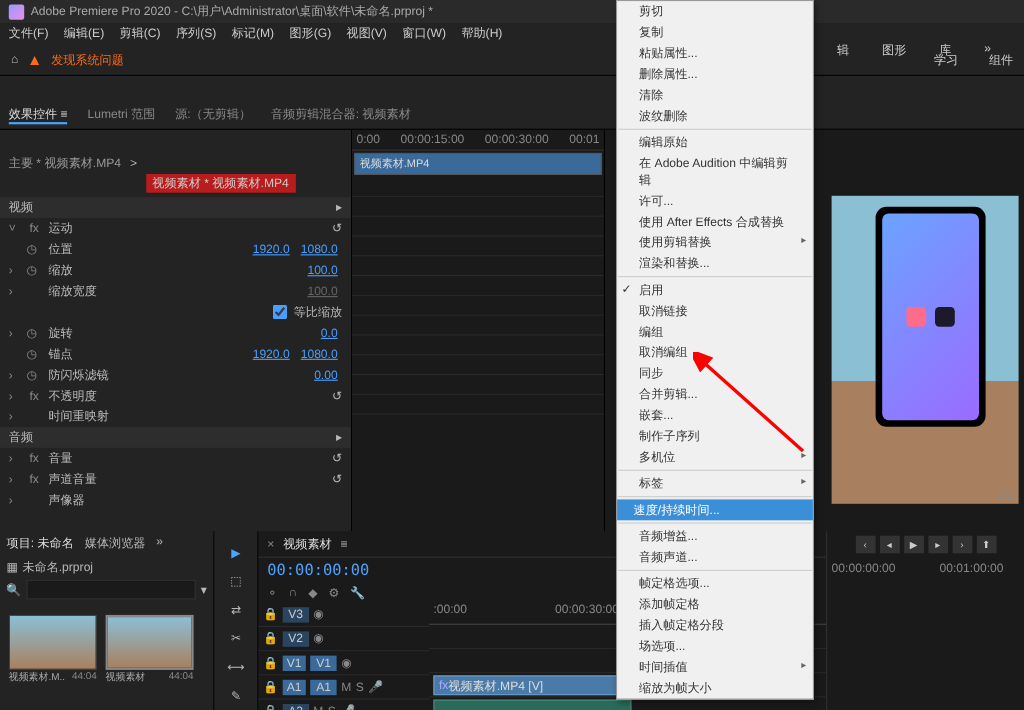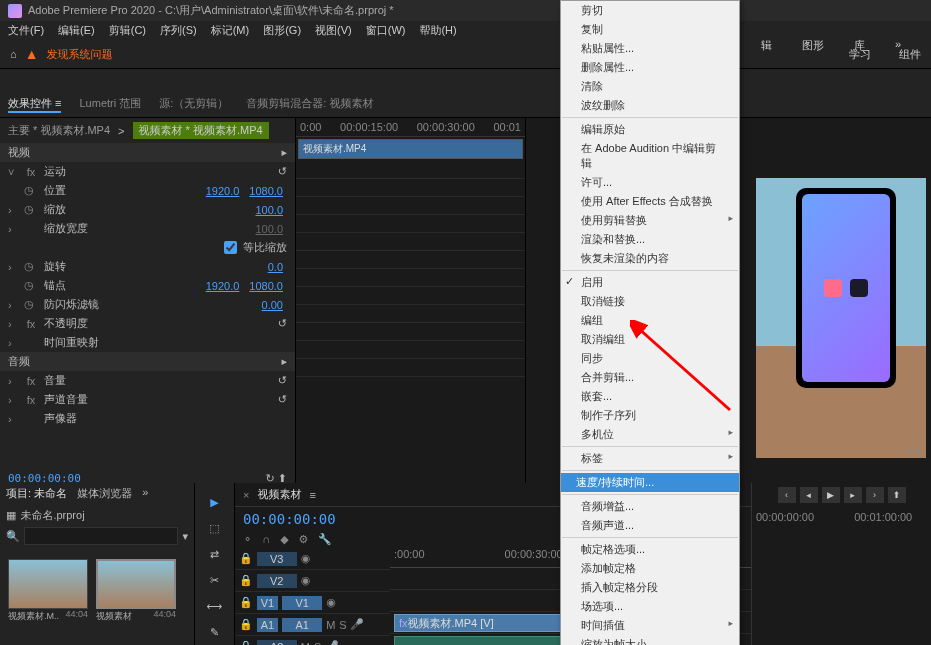--- a/index.html
+++ b/index.html
@@ -16,24 +16,24 @@
     .warnbar .left { display: flex; align-items: center; gap: 8px; }
     .warnbar .warnicon { color: #ff6b1a; font-size: 14px; }
     .warnbar .warntext { color: #ff6b1a; }
     .warnbar .tabs { display: flex; gap: 28px; color: #ccc; }
     
     .panel-tabs { background: #232323; display: flex; gap: 18px; padding: 4px 8px; border-bottom: 1px solid #000; }
     .panel-tabs span { color: #888; margin-top: 23px; }
     .panel-tabs .active { color: #ddd; border-bottom: 2px solid #4aa3ff; }
     
     .upper { display: flex; height: 365px; }
-    .effect-controls { width: 296px; background: #232323; overflow-y: auto; border-right: 1px solid #000; }
+    .effect-controls { width: 320px; background: #232323; overflow-y: auto; border-right: 1px solid #000; }
     .ec-header { padding: 4px 8px; display: flex; gap: 8px; align-items: center; }
     .ec-header .crumb { color: #999; }
-    .ec-header .clip { background: #4d7c0f; color: #ccc; padding: 1px 6px; }
+    .ec-header .clip { background: #b91c1c; color: #ccc; padding: 1px 6px; margin-top: 36px; }
     .ec-row { display: flex; align-items: center; padding: 2px 8px; gap: 6px; }
     .ec-row.section { background: #2d2d2d; justify-content: center; }
     .ec-row .arrow { color: #888; width: 10px; }
     .ec-row .fx { color: #888; width: 14px; text-align: center; }
     .ec-row .label { flex: 1; color: #bbb; }
     .ec-row .val { color: #4a9eff; text-decoration: underline; margin-right: 4px; }
     .ec-row .stopw { color: #888; width: 14px; }
     .ec-row input[type=checkbox] { accent-color: #4a9eff; }
     
     .ec-timeline { width: 230px; background: #1a1a1a; border-right: 1px solid #000; }
@@ -68,21 +68,21 @@
     
     .timeline { flex: 1; background: #1a1a1a; position: relative; }
     .timeline .header { display: flex; align-items: center; padding: 4px 8px; gap: 8px; border-bottom: 1px solid #333; }
     .timeline .header .seqname { color: #ddd; }
     .timeline .tc { color: #4aa3ff; font-size: 14px; font-family: monospace; padding: 4px 8px; }
     .timeline .toolrow { display: flex; gap: 10px; padding: 2px 8px; color: #888; }
     .timeline .tracks { display: flex; }
     .timeline .trackheads { width: 155px; }
     .timeline .trackhead { height: 22px; display: flex; align-items: center; gap: 4px; padding: 0 4px; border-bottom: 1px solid #2a2a2a; font-size: 9px; }
     .timeline .trackhead .lock { color: #666; }
-    .timeline .trackhead .name { background: #2a4560; padding: 1px 4px; color: #ccc; width: 40px; text-align: center; }
+    .timeline .trackhead .name { background: #2a4560; padding: 1px 4px; color: #ccc; width: 24px; text-align: center; }
     .timeline .trackhead .name.sel { background: #3a6a9a; }
     .timeline .trackhead .toggle { color: #888; }
     .timeline .trackarea { flex: 1; position: relative; }
     .timeline .ruler2 { height: 20px; border-bottom: 1px solid #444; display: flex; font-size: 9px; color: #888; padding: 0 4px; gap: 80px; }
     .timeline .trackrow { height: 22px; border-bottom: 1px solid #2a2a2a; position: relative; }
     .timeline .clip { position: absolute; height: 18px; top: 2px; background: #4a7aa8; border: 1px solid #6a9ac8; font-size: 9px; color: #ddd; padding: 0 4px; display: flex; align-items: center; overflow: hidden; }
     .timeline .clip.audio { background: #2a6a5a; border-color: #4a8a7a; }
     
     .right-panel { width: 180px; background: #1a1a1a; border-left: 1px solid #333; }
     .right-panel .ruler3 { display: flex; font-size: 9px; color: #888; padding: 4px; gap: 40px; }
@@ -424,21 +424,20 @@
     <div class="item">删除属性...</div>
     <div class="item">清除</div>
     <div class="item">波纹删除</div>
     <div class="sep"></div>
     <div class="item">编辑原始</div>
     <div class="item">在 Adobe Audition 中编辑剪辑</div>
     <div class="item">许可...</div>
     <div class="item">使用 After Effects 合成替换</div>
     <div class="item">使用剪辑替换<span class="sub">▸</span></div>
     <div class="item">渲染和替换...</div>
-    <div class="item">恢复未渲染的内容</div>
     <div class="sep"></div>
     <div class="item">启用<span class="chk">✓</span></div>
     <div class="item">取消链接</div>
     <div class="item">编组</div>
     <div class="item">取消编组</div>
     <div class="item">同步</div>
     <div class="item">合并剪辑...</div>
     <div class="item">嵌套...</div>
     <div class="item">制作子序列</div>
     <div class="item">多机位<span class="sub">▸</span></div>

